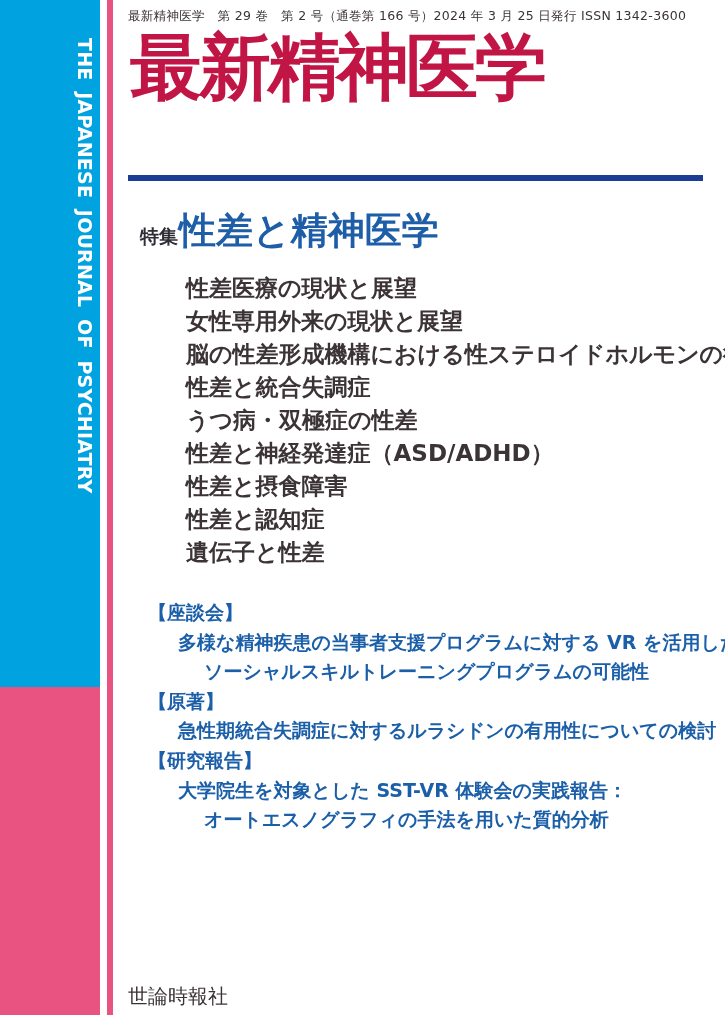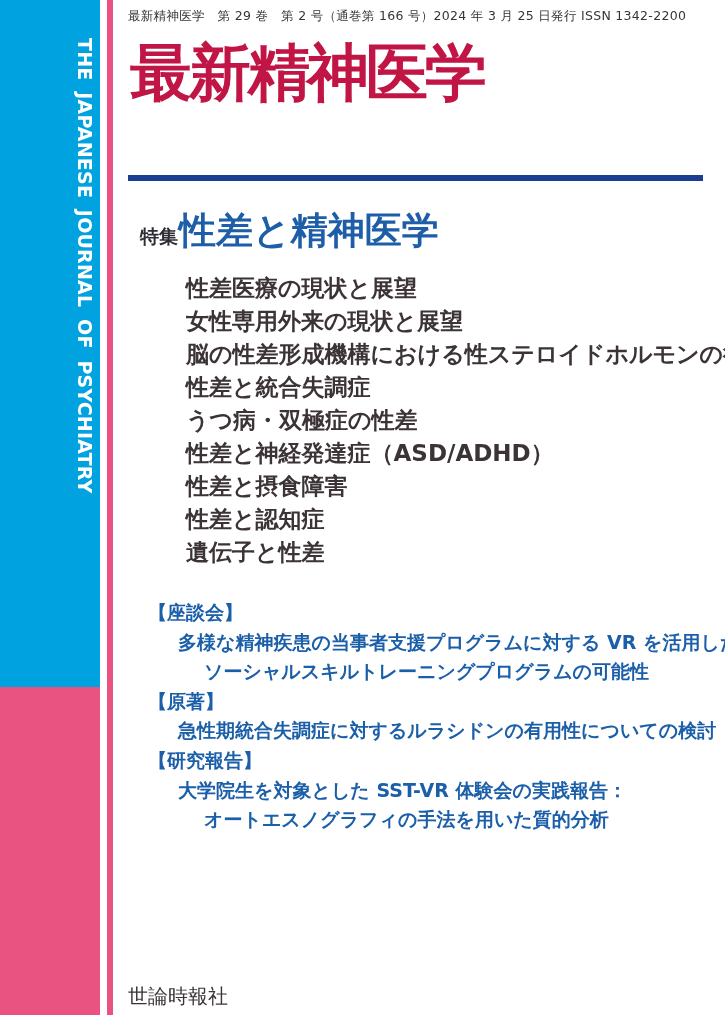--- a/index.html
+++ b/index.html
@@ -25,22 +25,22 @@
     transform:rotate(90deg); transform-origin:0 0;
     color:#ffffff; font-weight:bold; font-size:19px;
     letter-spacing:0.2px; word-spacing:5px; white-space:nowrap;
   }
   .issue-line {
     position:absolute; left:128px; top:8px;
     font-size:12.5px; color:var(--text_dark, #3B3335); letter-spacing:0.3px;
     white-space:nowrap;
   }
   .journal-title {
-    position:absolute; left:130px; top:36px;
-    font-size:62px; font-weight:900; line-height:1.2;
+    position:absolute; left:130px; top:24px;
+    font-size:72px; font-weight:900; line-height:1.2;
     color:var(--title_crimson, #C01545); letter-spacing:-3px; white-space:nowrap;
   }
   .title-rule {
     position:absolute; left:128px; top:175px; width:575px; height:6px;
     background:var(--rule_navy, #1C3E92);
   }
   .feature-label {
     position:absolute; left:140px; top:224px;
     font-size:19px; font-weight:bold; color:#2E2E36;
   }
@@ -72,21 +72,21 @@
 <body>
 
 <div>
 
   <div class="cyan-band"></div>
   <div class="pink-band"></div>
   <div class="pink-stripe"></div>
 
   <div class="spine-title">THE JAPANESE JOURNAL OF PSYCHIATRY</div>
 
-  <div class="issue-line">最新精神医学　第 29 巻　第 2 号（通巻第 166 号）2024 年 3 月 25 日発行 ISSN 1342-2200</div>
+  <div class="issue-line">最新精神医学　第 29 巻　第 2 号（通巻第 166 号）2024 年 3 月 25 日発行 ISSN 1342-3600</div>
 
   <div class="journal-title">最新精神医学</div>
 
   <div class="title-rule"></div>
 
   <div class="feature-label">特集</div>
 
   <div class="feature-title">性差と精神医学</div>
 
   <div class="article-list">

